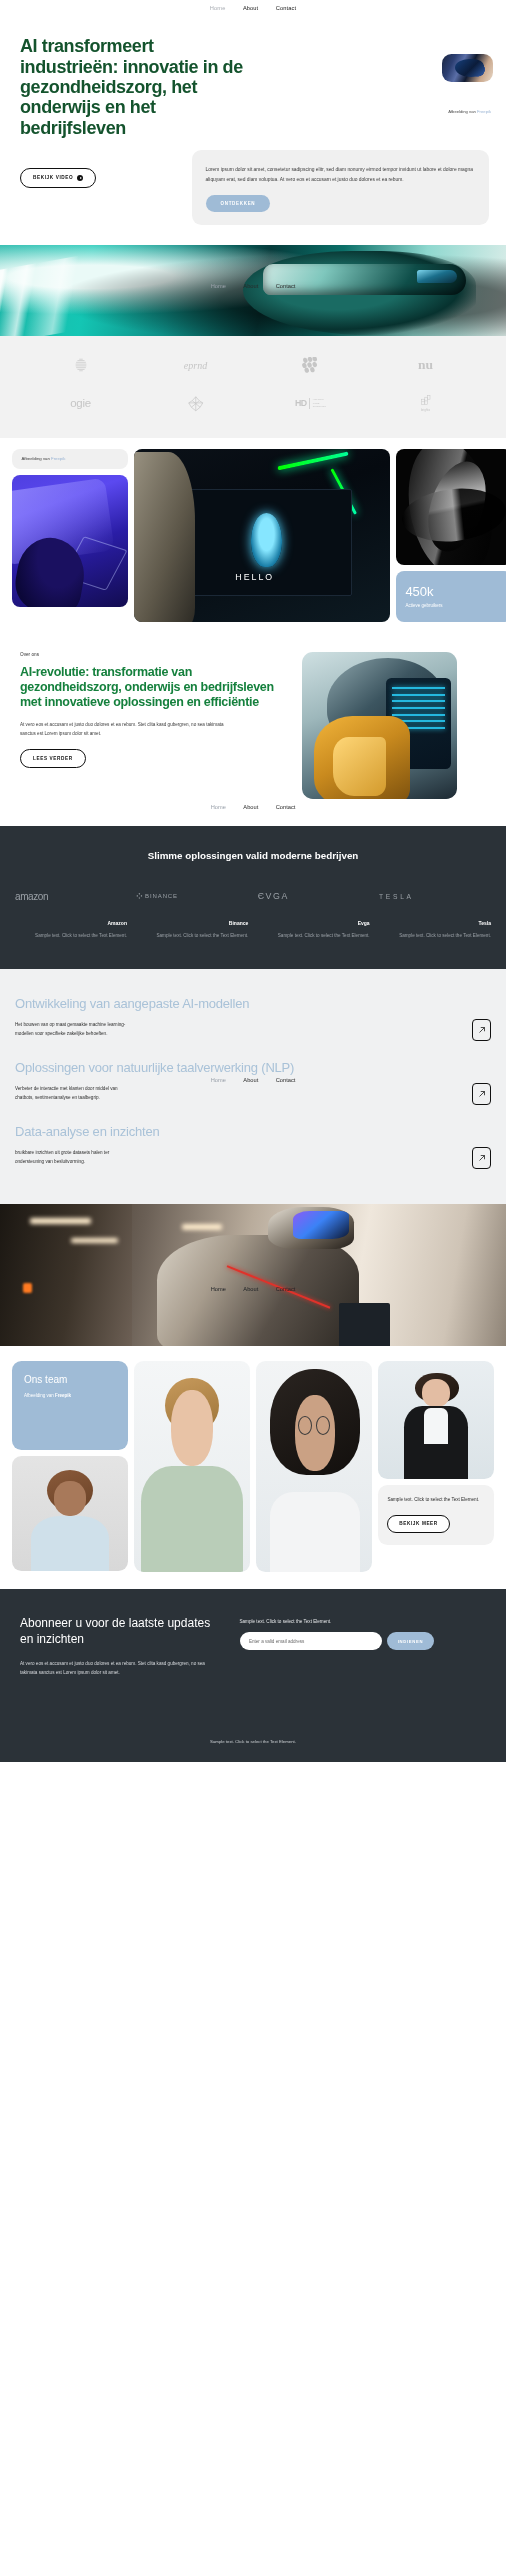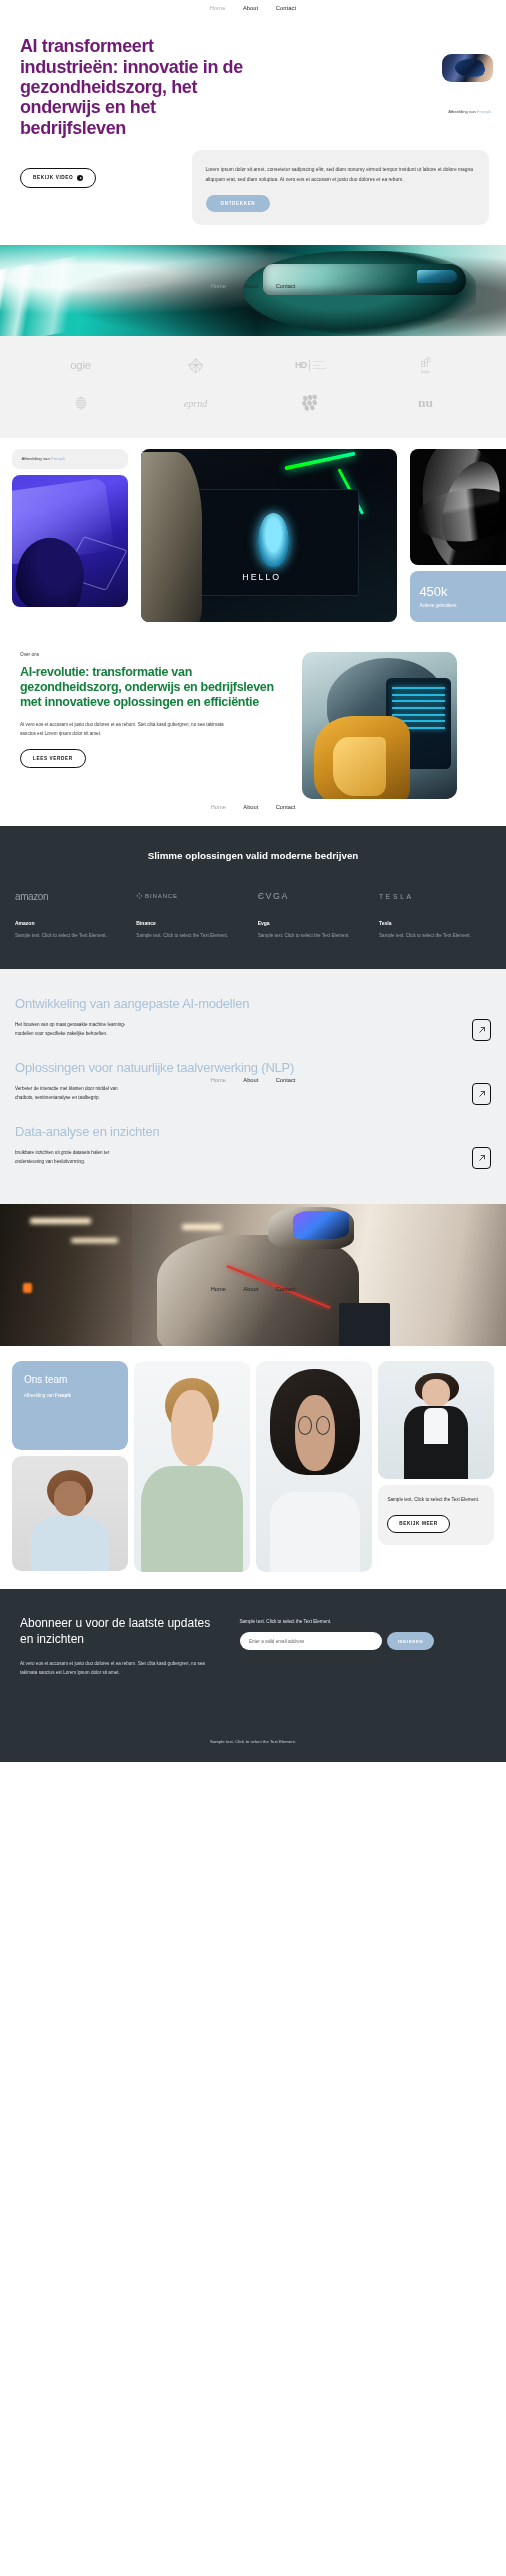--- a/index.html
+++ b/index.html
@@ -24,21 +24,21 @@
     font-size: 5.7px; pointer-events: auto; z-index: 5;
   }
   .ghost-nav .nav-link { color: #2a2a2a; text-decoration: none; }
   .ghost-nav .nav-link.is-active { color: #9aa1ab; }
   .ghost-nav.on-dark .nav-link { color: #1d2024; }
 
   
   .hero { position: relative; padding: 12px 0 0 0; }
   .hero-title {
     font-size: 18px; line-height: 1.13; font-weight: 700;
-    letter-spacing: -0.4px; color: #701a75;
+    letter-spacing: -0.4px; color: #14532d;
     margin: 9.4px 0 0 20px; width: 223px;
   }
   .hero-chip {
     position: absolute; right: 13.5px; top: 39px;
     width: 51px; height: 28px; border-radius: 9.4px;
     background:
       radial-gradient(circle at 70% 55%, #2b4d8f 0 18%, transparent 19%),
       linear-gradient(115deg,#1a2540 0%,#2c3f72 22%,#5b6fa8 38%,#101a30 55%,#c9a78c 78%,#e8d9c8 100%);
     background-size: cover; overflow: hidden;
   }
@@ -111,21 +111,21 @@
     transform: rotate(-10deg);
   }
 
   
   .logo-strip { background:#f2f2f2; padding: 17.5px 0 23px; }
   .logo-row { display:flex; justify-content:space-around; align-items:center; padding: 0 23px; }
   .logo-row + .logo-row { margin-top: 15px; }
   .logo-cell { width: 74px; height: 23px; display:flex; align-items:center; justify-content:center; color:#c6c6c6; }
 
   
-  .gallery { display:flex; gap: 13px; padding: 10.8px 12px 0 12px; align-items:flex-start; }
+  .gallery { display:flex; gap: 6px; padding: 10.8px 12px 0 12px; align-items:flex-start; }
   .gal-col { display:flex; flex-direction:column; gap: 6px; }
   .credit-chip {
     background:#f0f0f0; border-radius:8px; padding: 7.4px 9.4px;
     font-size:4.3px; color:#3d3d3d; width:116px;
   }
   .credit-chip a { color:#9ab4d4; text-decoration:none; }
   .img-purple {
     width:116px; height:132px; border-radius:8px; overflow:hidden; position:relative;
     background: linear-gradient(160deg,#4f3fe0 0%,#5b49f0 25%,#2a1da6 55%,#120c50 100%);
   }
@@ -192,21 +192,21 @@
   .about-img .bars i{ display:block; height:2px; margin-bottom:4.7px; background:#2ad4ff; box-shadow:0 0 5.4px #2ad4ff; opacity:.85;}
   .about-img .gold { position:absolute; left:8%; bottom:-4%; width:62%; height:60%;
     border-radius: 40% 22% 18% 30%;
     background: linear-gradient(150deg,#f2b53c 0%,#c98a1e 45%,#7a4f0d 100%);}
   .about-img .goldface { position:absolute; left:20%; bottom:2%; width:34%; height:40%;
     background: linear-gradient(140deg,#ffd778,#d39a2c); border-radius: 30% 10% 20% 40%;}
 
   
   .dark-sec { background:#2b3238; padding: 23px 15px 28px; color:#fff; }
   .dark-title { text-align:center; font-size:9.8px; font-weight:700; line-height:1.35; margin:0 auto 23px; width: 290px; }
-  .partner-row { display:flex; gap: 9.4px; }
+  .partner-row { display:flex; gap: 9.4px; text-align: right; }
   .partner { flex:1; }
   .partner-logo { height: 23px; display:flex; align-items:center; color:#9aa0a6; margin-bottom: 12px; }
   .partner-name { font-size:5px; font-weight:700; margin-bottom: 6px; }
   .partner-desc { font-size:4.6px; line-height:1.95; color:#9aa0a6; }
 
   
   .services { background:#f0f1f2; padding: 20px 15px 23px; position:relative; }
   .svc { display:block; padding: 6.7px 0 12px; }
   .svc-title { font-size: 13px; line-height:1.28; color:#a9c2d8; font-weight:400; letter-spacing:-0.2px; }
   .svc-row { display:flex; justify-content:space-between; align-items:center; margin-top: 6.7px; }
@@ -316,44 +316,20 @@
   <div class="ghost-nav" style="top:38px">
     <a class="nav-link is-active" href="#">Home</a>
     <a class="nav-link" href="#">About</a>
     <a class="nav-link" href="#">Contact</a>
   </div>
 </section>
 
 <section class="logo-strip">
   <div class="logo-row">
     <div class="logo-cell">
-      <span style="font-size:11.5px;letter-spacing:-0.3px;color:#c6c6c6;">ogie</span>
-    </div>
-    <div class="logo-cell">
-      <svg viewBox="0 0 40 40" width="17.5" height="17.5" fill="none" stroke="#c6c6c6" stroke-width="1.6">
-        <path d="M20 4 L28 13 L36 18 L30 28 L20 36 L10 28 L4 18 L12 13 Z"></path>
-        <path d="M20 4 L20 36 M4 18 L36 18 M12 13 L30 28 M28 13 L10 28"></path>
-      </svg>
-    </div>
-    <div class="logo-cell">
-      <span style="font-size:8.8px;font-weight:700;color:#c6c6c6;letter-spacing:-0.7px;">HD</span>
-      <span style="border-left:0.7px solid #d2d2d2;margin-left:2.7px;padding-left:2.7px;font-size:2.4px;line-height:1.5;color:#c6c6c6;">HOLISTIC<br>LIFES<br>DIRECTION</span>
-    </div>
-    <div class="logo-cell" style="flex-direction:column;">
-      <svg viewBox="0 0 30 26" width="12" height="10.8" fill="none" stroke="#c6c6c6" stroke-width="1.2">
-        <rect x="4" y="10" width="8" height="13"></rect>
-          <rect x="12" y="5" width="7" height="18"></rect>
-          <rect x="19" y="1" width="6" height="9"></rect>
-        <path d="M4 16 H12 M12 14 H19"></path>
-      </svg>
-      <span style="font-size:3px;color:#c6c6c6;margin-top:1.3px;">brighto</span>
-    </div>
-  </div>
-  <div class="logo-row">
-    <div class="logo-cell">
       <svg viewBox="0 0 36 36" width="16" height="16">
         <g stroke="#c6c6c6" stroke-width="1.5">
           <path d="M10 8h16M7 12h22M6 16h24M6 20h24M7 24h22M10 28h16M14 31h8M14 5h8"></path>
         </g>
       </svg>
     </div>
     <div class="logo-cell">
       <span style="font-size:10px;font-style:italic;color:#c6c6c6;font-family:'Liberation Serif',serif;">eprnd</span>
     </div>
     <div class="logo-cell">
@@ -363,20 +339,44 @@
         <ellipse cx="29" cy="4" rx="4.6" ry="5.6" transform="rotate(-20 29 4)"></ellipse>
         <ellipse cx="7" cy="18" rx="4.6" ry="5.6" transform="rotate(-20 7 18)"></ellipse>
         <ellipse cx="18" cy="17" rx="4.6" ry="5.6" transform="rotate(-20 18 17)"></ellipse>
         <ellipse cx="29" cy="16" rx="4.6" ry="5.6" transform="rotate(-20 29 16)"></ellipse>
         <ellipse cx="12" cy="28" rx="4.6" ry="5.6" transform="rotate(-20 12 28)"></ellipse>
         <ellipse cx="24" cy="27" rx="4.6" ry="5.6" transform="rotate(-20 24 27)"></ellipse>
       </svg>
     </div>
     <div class="logo-cell">
       <span style="font-size:13.5px;color:#c6c6c6;font-family:'Liberation Serif',serif;font-weight:700;">nu</span>
+    </div>
+  </div>
+  <div class="logo-row">
+    <div class="logo-cell">
+      <span style="font-size:11.5px;letter-spacing:-0.3px;color:#c6c6c6;">ogie</span>
+    </div>
+    <div class="logo-cell">
+      <svg viewBox="0 0 40 40" width="17.5" height="17.5" fill="none" stroke="#c6c6c6" stroke-width="1.6">
+        <path d="M20 4 L28 13 L36 18 L30 28 L20 36 L10 28 L4 18 L12 13 Z"></path>
+        <path d="M20 4 L20 36 M4 18 L36 18 M12 13 L30 28 M28 13 L10 28"></path>
+      </svg>
+    </div>
+    <div class="logo-cell">
+      <span style="font-size:8.8px;font-weight:700;color:#c6c6c6;letter-spacing:-0.7px;">HD</span>
+      <span style="border-left:0.7px solid #d2d2d2;margin-left:2.7px;padding-left:2.7px;font-size:2.4px;line-height:1.5;color:#c6c6c6;">HOLISTIC<br>LIFES<br>DIRECTION</span>
+    </div>
+    <div class="logo-cell" style="flex-direction:column;">
+      <svg viewBox="0 0 30 26" width="12" height="10.8" fill="none" stroke="#c6c6c6" stroke-width="1.2">
+        <rect x="4" y="10" width="8" height="13"></rect>
+          <rect x="12" y="5" width="7" height="18"></rect>
+          <rect x="19" y="1" width="6" height="9"></rect>
+        <path d="M4 16 H12 M12 14 H19"></path>
+      </svg>
+      <span style="font-size:3px;color:#c6c6c6;margin-top:1.3px;">brighto</span>
     </div>
   </div>
 </section>
 
 <section class="gallery">
   <div class="gal-col">
     <div class="credit-chip">
       <span>Afbeelding van </span><a href="#">Freepik</a>
     </div>
     <div class="img-purple">

